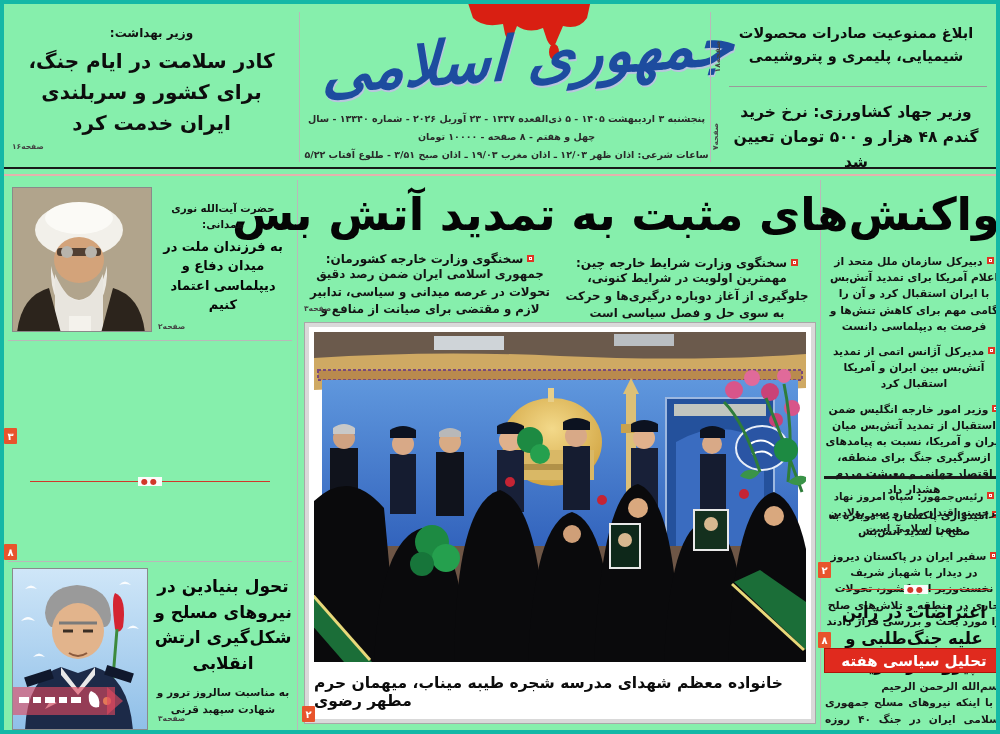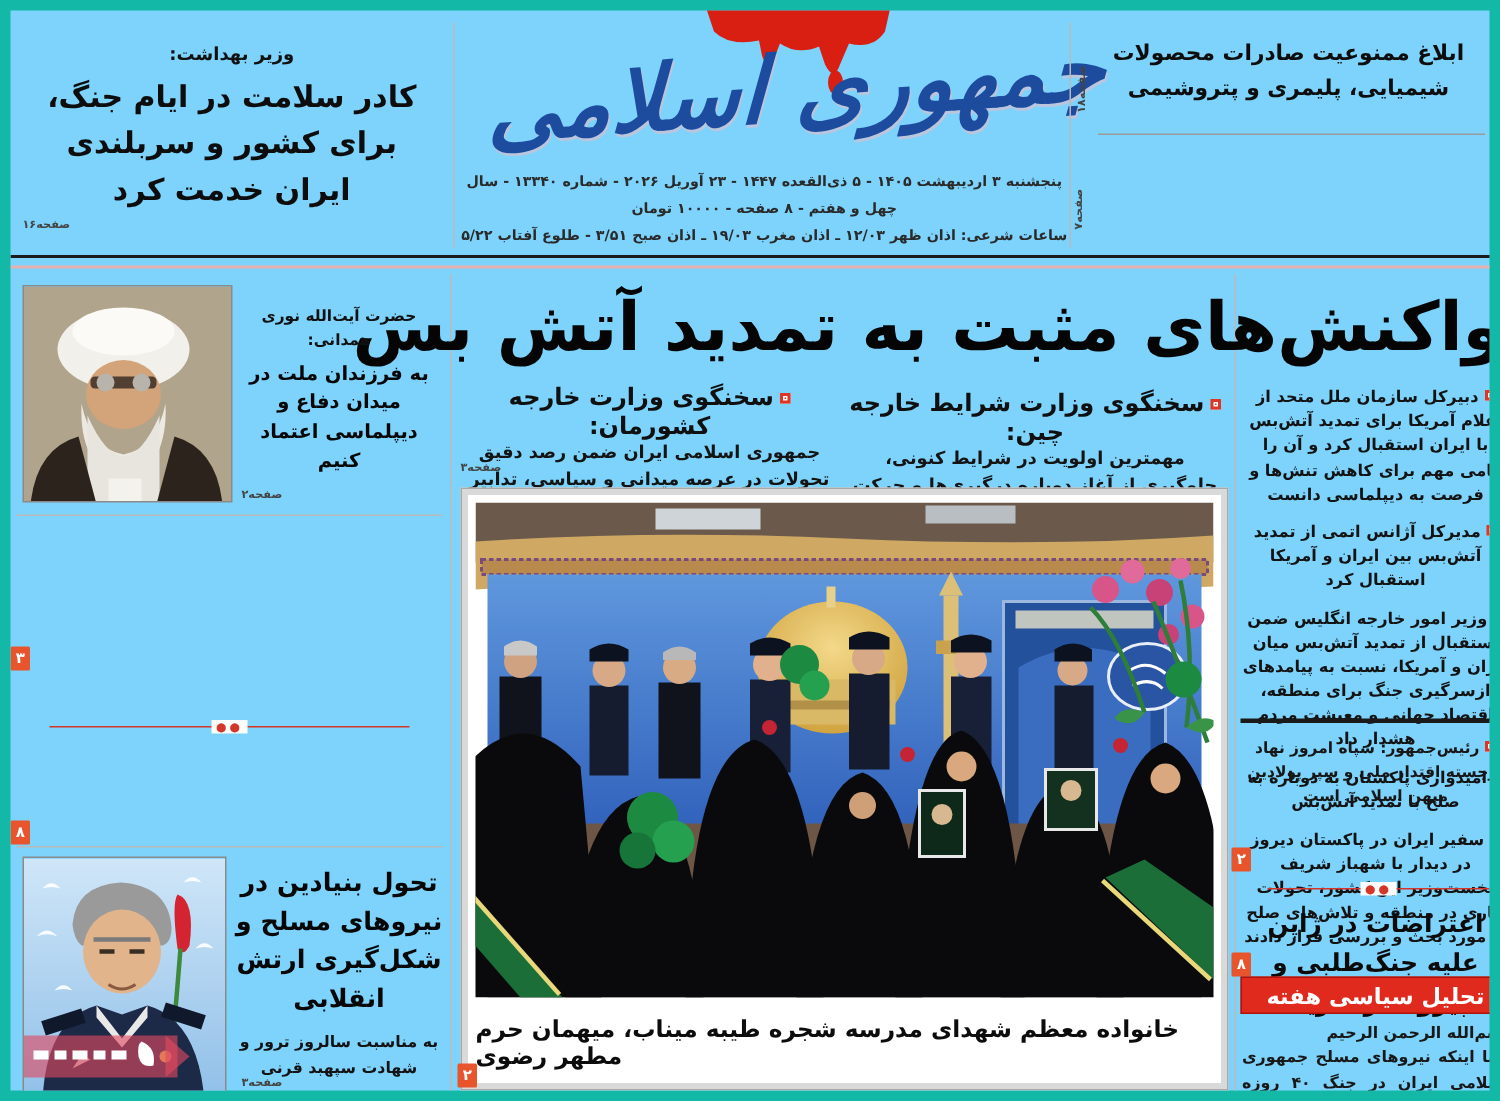--- a/index.html
+++ b/index.html
@@ -1,21 +1,21 @@
 <!DOCTYPE html>
 <html lang="fa" dir="rtl"><head>
 <meta charset="utf-8">
 <style>
   * { margin:0; padding:0; box-sizing:border-box; }
   html,body { background:#e9e9e9; }
   body { font-family:"DejaVu Sans", sans-serif; }
   #page {
     position:relative; width:1000px; height:734px; margin:0 auto;
-    background:#7dd3fc; overflow:hidden; direction:rtl;
-    border:7px solid #14b8a6;
+    background:#86efac; overflow:hidden; direction:rtl;
+    border:4px solid #14b8a6;
   }
   .abs { position:absolute; }
   .ctr { text-align:center; }
   .vline { position:absolute; width:1px; background:#b9b9b9; }
   .hline { position:absolute; height:1px; background:#b9b9b9; }
   .blackrule { position:absolute; background:#1a1a1a; }
   .pinkrule { position:absolute; height:2px; background:#e5b2ad; }
   .pref { font-size:7.5px; color:#444; font-weight:bold; }
   .vrot { transform:rotate(-90deg); transform-origin:center; white-space:nowrap; }
   .badge {
@@ -32,21 +32,21 @@
   .head-left-hl { font-size:20px; font-weight:bold; color:#0d0d0d; line-height:1.55; }
   .head-right-hl { font-size:14.5px; font-weight:bold; color:#0d0d0d; line-height:1.6; }
   .masthead-title {
     font-size:60px; font-weight:bold; font-style:italic; color:#1d4c9f;
     transform:rotate(-4deg) skewX(-6deg);
     text-shadow:1px 2px 0 #b9c6de; letter-spacing:-2px; white-space:nowrap;
   }
   .dateline { font-size:9.5px; font-weight:bold; color:#2a2a2a; line-height:1.9; }
   
   .lead-hl { font-size:45px; font-weight:bold; color:#050505; letter-spacing:-1px; white-space:nowrap; }
-  .sub-kicker { font-size:16px; font-weight:bold; color:#101010; }
+  .sub-kicker { font-size:12px; font-weight:bold; color:#101010; }
   .sub-txt { font-size:11.8px; font-weight:bold; color:#141414; line-height:1.5; }
   
   .rc-item { font-size:10.8px; font-weight:bold; color:#131313; line-height:1.5; text-align:center; }
   .rc-hl { font-size:16.5px; font-weight:bold; color:#0b0b0b; line-height:1.6; }
   .rc-sub { font-size:10.3px; font-weight:bold; color:#171717; line-height:1.55; }
   .banner {
     background:#e02a1e; color:#fff; font-size:15px; font-weight:bold;
     display:flex; align-items:center; justify-content:center; height:25px;
     border:1px solid #b01408;
   }
@@ -90,20 +90,23 @@
       <div>پنجشنبه ۳ اردیبهشت ۱۴۰۵ - ۵ ذی‌القعده ۱۴۴۷ - ۲۳ آوریل ۲۰۲۶ - شماره ۱۳۳۴۰ - سال چهل و هفتم - ۸ صفحه - ۱۰۰۰۰ تومان</div>
       <div>ساعات شرعی: اذان ظهر ۱۲/۰۳ ـ اذان مغرب ۱۹/۰۳ ـ اذان صبح ۳/۵۱ - طلوع آفتاب ۵/۲۲</div>
     </div>
   </div>
 
   <div class="abs ctr" style="left:718px; top:18px; width:268px;">
     <div class="head-right-hl">ابلاغ ممنوعیت صادرات محصولات شیمیایی، پلیمری و پتروشیمی</div>
   </div>
   <div class="abs pref vrot" style="left:698px; top:48px;">صفحه۱۸</div>
   <div class="hline" style="left:725px; top:82px; width:258px; background:#9a9a9a;"></div>
+  <div class="abs ctr" style="left:718px; top:96px; width:268px;">
+    <div class="head-right-hl" style="font-size:15.5px;">وزیر جهاد کشاورزی: نرخ خرید گندم ۴۸ هزار و ۵۰۰ تومان تعیین شد</div>
+  </div>
   <div class="abs pref vrot" style="left:698px; top:128px;">صفحه۷</div>
 
   <div class="vline" style="left:295px; top:8px; height:150px;"></div>
   <div class="vline" style="left:706px; top:8px; height:150px;"></div>
 
   <div class="blackrule" style="left:0; top:163px; width:1000px; height:2px;"></div>
   <div class="pinkrule" style="left:0; top:170px; width:1000px;"></div>
 
   <div class="vline" style="left:293px; top:176px; height:558px;"></div>
   <div class="vline" style="left:816px; top:176px; height:558px;"></div>

